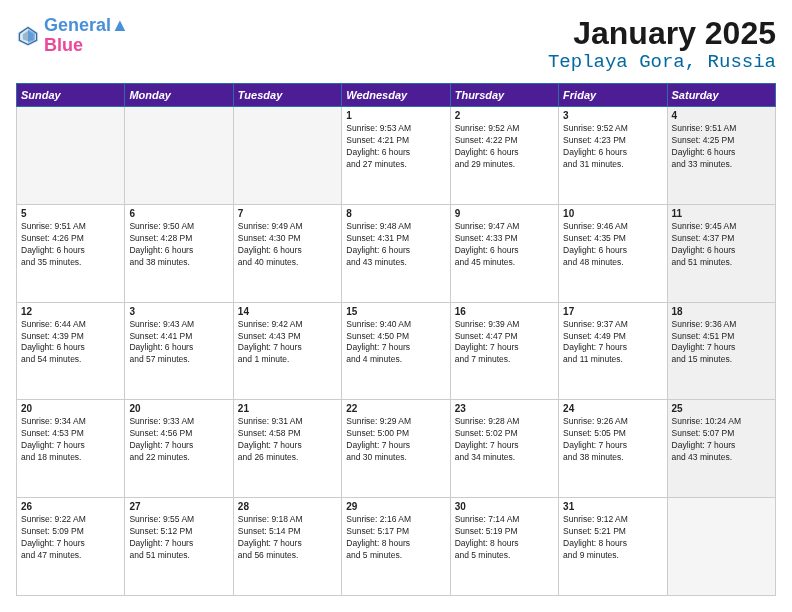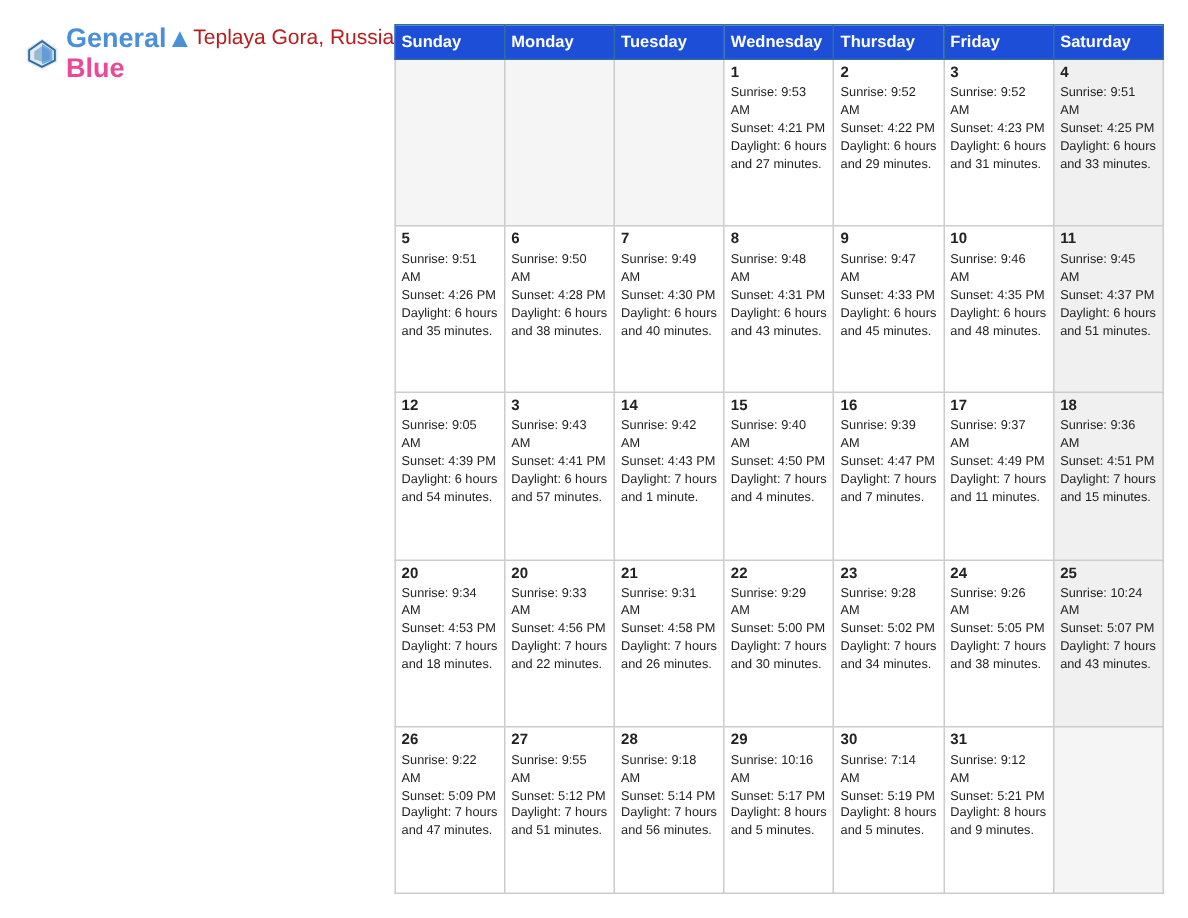--- a/index.html
+++ b/index.html
@@ -8,21 +8,21 @@
       height: 612px;
       font-family: Arial, sans-serif;
       background: #fff;
       overflow: hidden;
     }
     .page {
       width: 792px;
       height: 612px;
       padding: 16px;
       display: flex;
-      flex-direction: row;
+      flex-direction: column;
     }
     .header {
       display: flex;
       justify-content: space-between;
       align-items: flex-start;
       margin-bottom: 10px;
     }
     .logo {
       display: flex;
       align-items: center;
@@ -44,38 +44,40 @@
     .title-block {
       text-align: right;
     }
     .month-title {
       font-size: 32px;
       font-weight: bold;
       color: #1a1a1a;
       line-height: 1.1;
     }
     .location {
-      font-size: 14px;
-      color: #b91c1c;
+      font-size: 19px;
+      color: #0369a1;
+      font-family: Liberation Mono, monospace;
     }
     .calendar {
       flex: 1;
       border: 1px solid #ccc;
       border-collapse: collapse;
       width: 100%;
       table-layout: fixed;
     }
     .calendar th {
-      background-color: #1d4ed8;
+      background-color: #4c1d95;
       color: #fff;
       font-size: 11px;
       font-weight: bold;
       padding: 5px 4px;
       text-align: left;
       border: 1px solid #2e6da4;
+      font-style: italic;
     }
     .calendar td {
       border: 1px solid #ccc;
       vertical-align: top;
       padding: 3px 4px;
       font-size: 8.5px;
       color: #222;
       background: #fff;
       height: 80px;
     }
@@ -108,20 +110,21 @@
         <polygon points="14,4 24,11 24,19 14,24 4,19 4,11" fill="none" stroke="#2e6da4" stroke-width="1.5"></polygon>
         <polygon points="14,8 20,12 20,18 14,20 8,18 8,12" fill="#2e6da4" opacity="0.4"></polygon>
         <path d="M14 6 L22 11 L22 19 L14 22" fill="#4a90d9" opacity="0.7"></path>
       </svg>
       <div class="logo-text">
         <div><span>General</span><span style="color:#4a90d9">▲</span></div>
         <div style="color:#ec4899">Blue</div>
       </div>
     </div>
     <div class="title-block">
+      <div class="month-title">January 2025</div>
       <div class="location">Teplaya Gora, Russia</div>
     </div>
   </div>
 
   <table class="calendar" id="cal-table">
     <thead>
       <tr id="header-row">
           <th>Sunday</th>
           <th>Monday</th>
           <th>Tuesday</th>
@@ -235,21 +238,21 @@
               <div>Sunset: 4:37 PM</div>
               <div>Daylight: 6 hours</div>
               <div>and 51 minutes.</div>
             </div>
           </td>
         </tr>
         <tr class="week-row">
           <td>
             <div class="day-num">12</div>
             <div class="cell-text">
-              <div>Sunrise: 9:05 AM</div>
+              <div>Sunrise: 6:44 AM</div>
               <div>Sunset: 4:39 PM</div>
               <div>Daylight: 6 hours</div>
               <div>and 54 minutes.</div>
             </div>
           </td>
           <td>
             <div class="day-num">3</div>
             <div class="cell-text">
               <div>Sunrise: 9:43 AM</div>
               <div>Sunset: 4:41 PM</div>
@@ -392,21 +395,21 @@
             <div class="cell-text">
               <div>Sunrise: 9:18 AM</div>
               <div>Sunset: 5:14 PM</div>
               <div>Daylight: 7 hours</div>
               <div>and 56 minutes.</div>
             </div>
           </td>
           <td>
             <div class="day-num">29</div>
             <div class="cell-text">
-              <div>Sunrise: 10:16 AM</div>
+              <div>Sunrise: 2:16 AM</div>
               <div>Sunset: 5:17 PM</div>
               <div>Daylight: 8 hours</div>
               <div>and 5 minutes.</div>
             </div>
           </td>
           <td>
             <div class="day-num">30</div>
             <div class="cell-text">
               <div>Sunrise: 7:14 AM</div>
               <div>Sunset: 5:19 PM</div>

